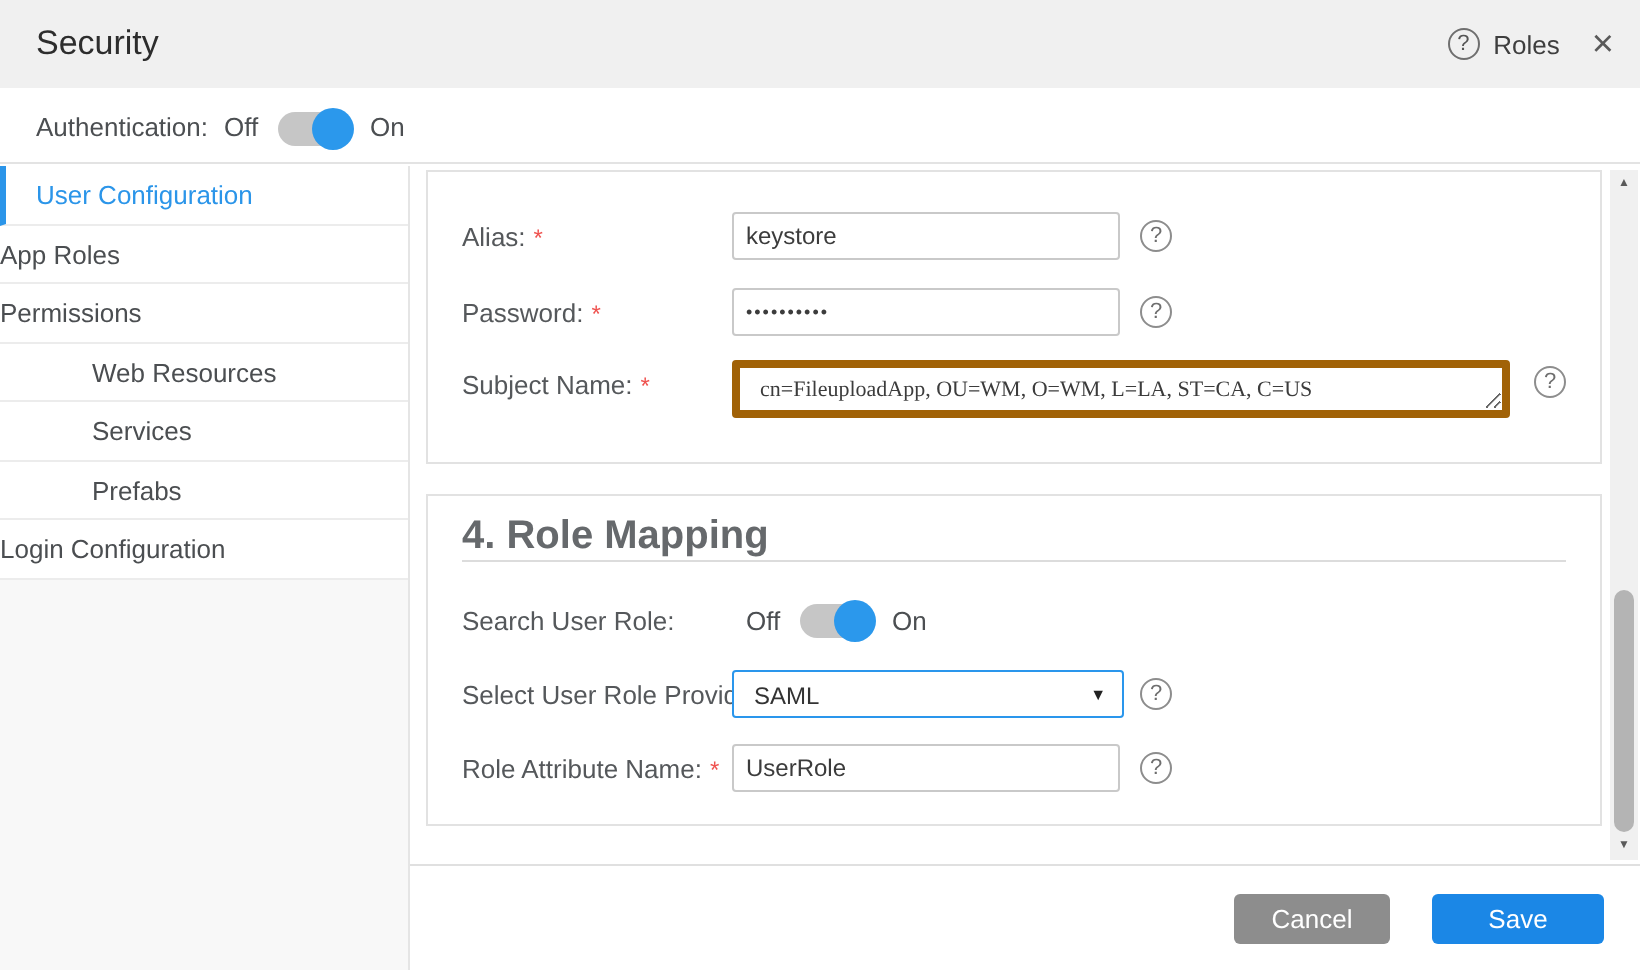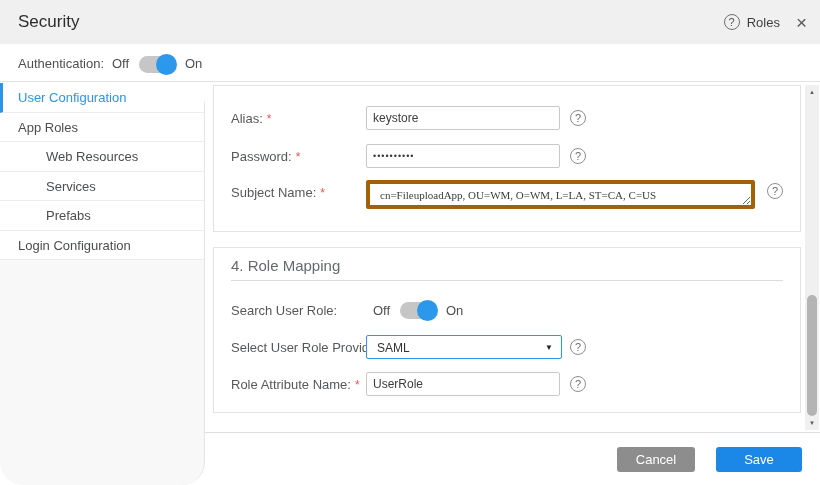--- a/index.html
+++ b/index.html
@@ -30,23 +30,23 @@
   .tog-off { position:absolute; font-size:13px; color:#4c4f52; }
   .tog-on  { position:absolute; font-size:13px; color:#4c4f52; }
   .auth-row .tog-off { left:112px; top:12px; }
   .auth-row .tog-on  { left:185px; top:12px; }
   .switch { position:absolute; width:37px; height:19px; cursor:pointer; }
   .auth-row .switch { left:139px; top:11px; }
   .switch .track { position:absolute; left:0; top:1px; width:37px; height:17px; border-radius:9px; background:#c6c6c6; }
   .switch .knob  { position:absolute; right:-1px; top:-1px; width:21px; height:21px; border-radius:50%; background:#2b98ec; }
 
   
-  .sidebar { position:absolute; top:83px; left:0; width:205px; bottom:0; background:#f8f8f8; border-right:1px solid #e5e5e5;border-radius:23px; }
+  .sidebar { position:absolute; top:83px; left:0; width:205px; bottom:0; background:#f8f8f8; border-right:1px solid #e5e5e5; }
   .side-item {
-    height:29.5px; line-height:29px; padding-left:18px;
+    height:29.5px; line-height:29px; 
     font-size:13px; color:#4b4e51; background:#fff;
     border-bottom:1px solid #ececec; cursor:pointer;
   }
   .side-item.sub { padding-left:46px; }
   .side-item.active { color:#2b95e9; border-left:3px solid #2b95e9; padding-left:15px; }
 
   
   .main { position:absolute; left:205px; top:82px; right:0; bottom:0; background:#fff; }
   .panel { position:absolute; left:8px; width:588px; border:1px solid #e2e2e2; background:#fff; }
   .panel-keystore { top:3px;  height:147px; }
@@ -66,21 +66,21 @@
     border:4px solid #a16207; border-radius:2px; padding:4px 10px;
     font-size:11px; line-height:14px; color:#3c3c3c;
     font-family:Liberation Serif, serif; resize:both; outline:none; overflow:hidden;
   }
   .help-mini {
     position:absolute; width:16px; height:16px; border:1px solid #8d8d8d; border-radius:50%;
     font-size:11px; color:#6e6e6e; display:flex; align-items:center; justify-content:center;
     cursor:pointer; background:#fff;
   }
 
-  .section-title { position:absolute; left:17px; top:9px; font-size:15px; color:#66696c; font-weight:400; }
+  .section-title { position:absolute; left:17px; top:9px; font-size:20px; color:#66696c; font-weight:700; }
   .section-divider { position:absolute; left:17px; right:17px; top:32px; border-top:1px solid #dcdcdc; }
 
   .selectbox {
     position:absolute; left:152px; top:87px; width:196px; height:24px;
     border:1px solid #2a96ec; border-radius:2px; background:#fff;
     font-size:12px; color:#333; cursor:pointer;
   }
   .selectbox .sel-value { position:absolute; left:10px; top:5px; }
   .selectbox .sel-caret { position:absolute; right:8px; top:7px; font-size:8px; color:#222; }
 
@@ -119,20 +119,21 @@
   <span class="switch">
     <span class="track"></span>
     <span class="knob"></span>
   </span>
   <span class="tog-on">On</span>
 </div>
 
 <div class="sidebar">
   <div class="side-item active">User Configuration</div>
   <div class="side-item">App Roles</div>
+  <div class="side-item">Permissions</div>
   <div class="side-item sub">Web Resources</div>
   <div class="side-item sub">Services</div>
   <div class="side-item sub">Prefabs</div>
   <div class="side-item">Login Configuration</div>
 </div>
 
 <div class="main">
 
   <div class="panel panel-keystore">
     <span class="f-label" style="top:25px;">

